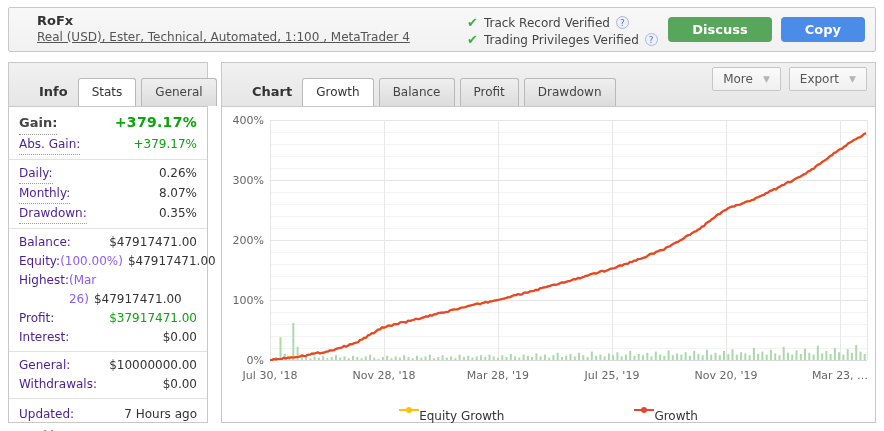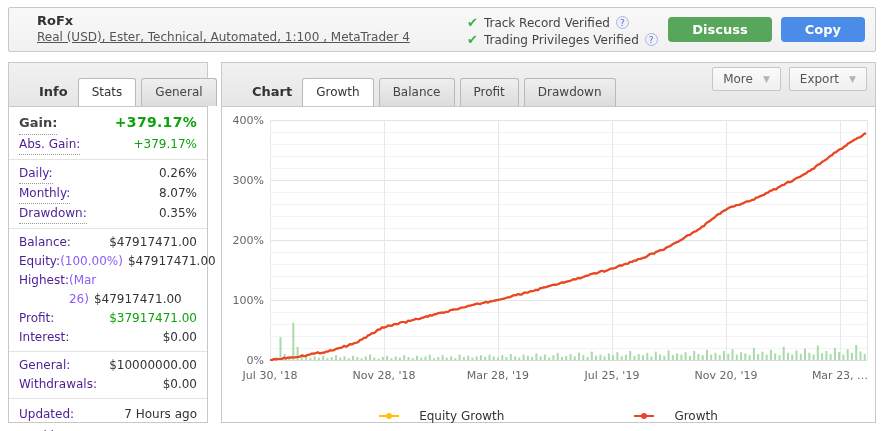--- a/index.html
+++ b/index.html
@@ -57,21 +57,21 @@
   .dd { font-size:12px; color:#555; background:linear-gradient(#fbfbfb,#f0f0f0);
         border:1px solid #c6c6c6; border-radius:2px; padding:4px 10px; cursor:pointer;
         display:flex; align-items:center; gap:10px; font-family:inherit; }
   .dd .tri { color:#b5b5b5; font-size:9px; }
 
   
   .chart-wrap { position:relative; }
   svg text { font-family:"DejaVu Sans","Liberation Sans",sans-serif; font-size:11px; fill:#666; }
   .legend { display:flex; justify-content:center; gap:130px; font-size:12px; color:#333;
             margin-top:2px; align-items:center; }
-  .legend-item { display:flex; align-items:center; gap:20px; cursor:pointer; }
+  .legend-item { display:flex; gap:0; cursor:pointer; }
   .legend-line { position:relative; display:inline-block; width:20px; height:2px; }
   .legend-dot { position:absolute; left:7px; top:-2px; width:6px; height:6px; border-radius:50%; }
 </style>
 </head>
 <body>
 
 <div class="page">
 
   <div class="hdr">
     <div class="hdr-left">

